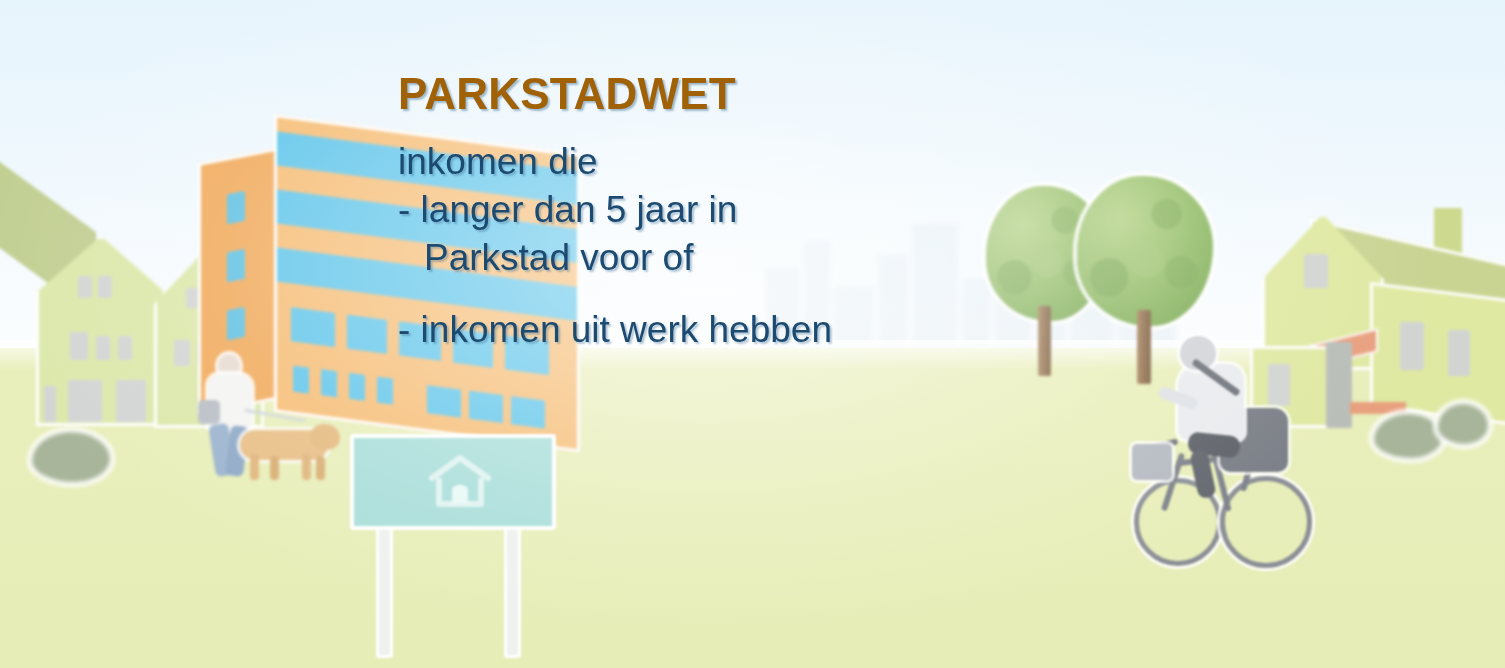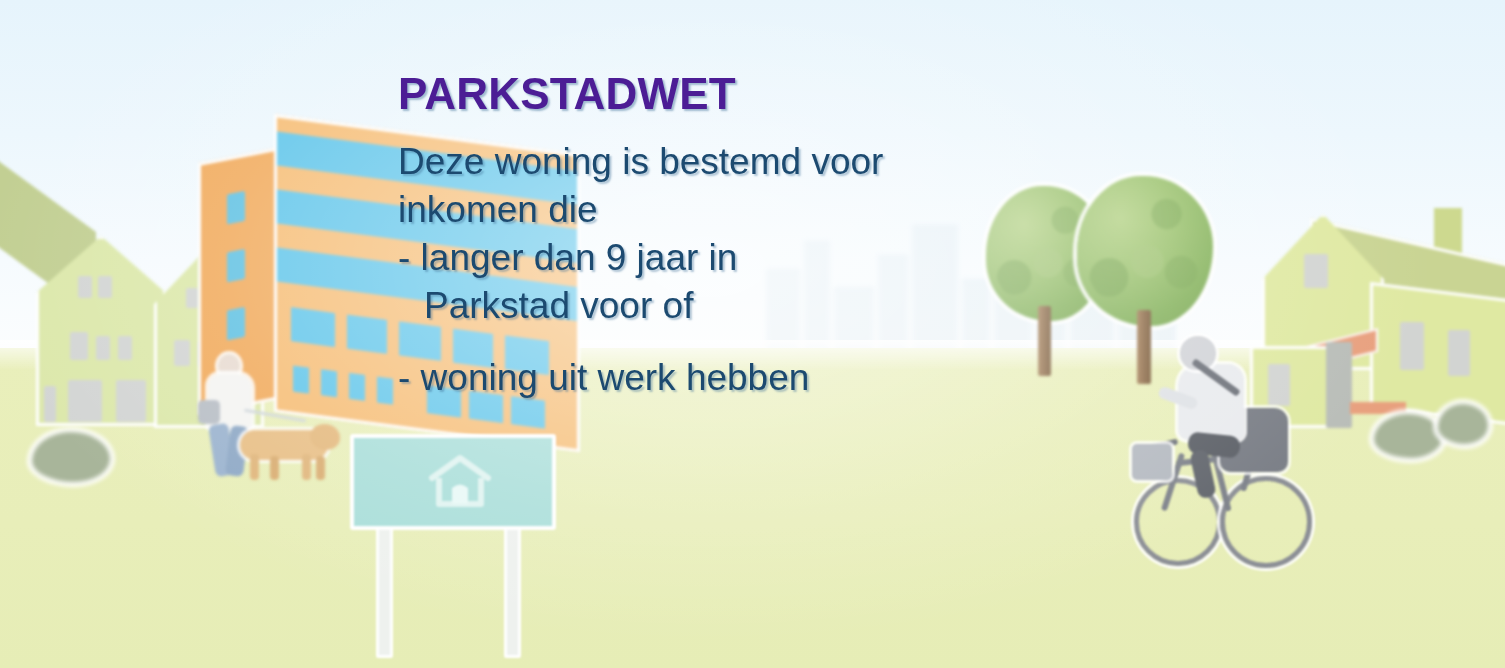--- a/index.html
+++ b/index.html
@@ -210,21 +210,21 @@
   
   .textblock {
     position: absolute;
     left: 398px; top: 72px;
     width: 620px;
     z-index: 40;
   }
   .poster-title {
     font-size: 44px;
     font-weight: bold;
-    color: #4c1d95;
+    color: #a16207;
     letter-spacing: 0.2px;
     line-height: 1.0;
     margin: 0 0 22px 0;
     text-shadow: 2px 2px 2px rgba(60,110,150,0.45);
     white-space: nowrap;
   }
   .poster-line {
     font-size: 37px;
     font-weight: normal;
     color: #1c4a70;
@@ -413,20 +413,19 @@
 
     <div class="cy-part" style="left:66px; top:104px; width:52px; height:22px; background:#5d6168; border-radius:10px; transform:rotate(6deg);"></div>
 
     <div class="cy-part" style="left:72px; top:120px; width:18px; height:48px; background:#63676e; border-radius:8px; transform:rotate(-12deg);"></div>
   </div>
 
   <div class="haze"></div>
 
   <div class="textblock">
     <div class="poster-title">PARKSTADWET</div>
-    <div class="poster-line">Deze woning is bestemd voor</div>
     <div class="poster-line">inkomen die</div>
-    <div class="poster-line">- langer dan 9 jaar in</div>
+    <div class="poster-line">- langer dan 5 jaar in</div>
     <div class="poster-line indent">Parkstad voor of</div>
-    <div class="poster-line spaced">- woning uit werk hebben</div>
+    <div class="poster-line spaced">- inkomen uit werk hebben</div>
   </div>
 
 </div>
 
 </body></html>

